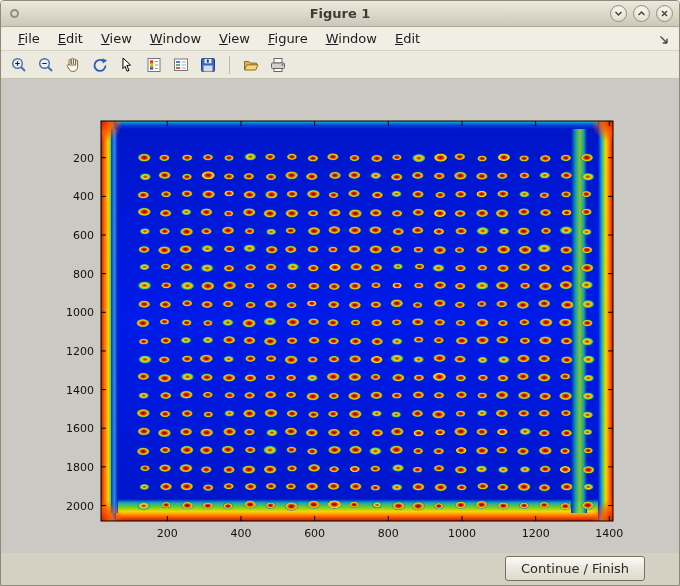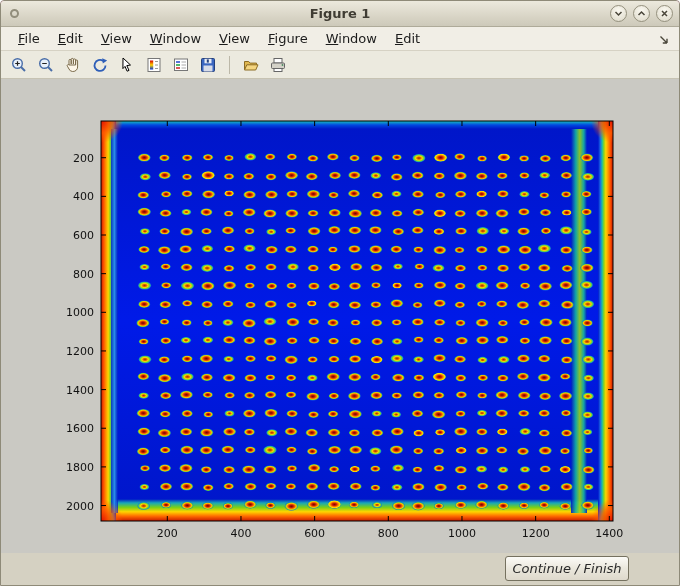--- a/index.html
+++ b/index.html
@@ -54,21 +54,21 @@
   .canvas{position:relative;flex:0 0 474px;height:474px;background:#cac9c3;}
   #plot{position:absolute;left:0;top:0;}
   .bottombar{position:relative;flex:1;background:#d5d1c2;}
   .btn{
     position:absolute;top:3px;height:25px;border-radius:3px;
     background:linear-gradient(#fcfbf7,#eae7dc 50%,#ded9cc);
     font-family:"DejaVu Sans","Liberation Sans",sans-serif;
     font-size:13px;color:#2a2a2a;cursor:default;
   }
   .retry{left:382px;width:103px;border:1px solid #a25f6e;box-shadow:inset 0 0 0 1px rgba(255,255,255,.55);margin-top:36px;}
-  .cont{left:504px;width:124px;border:1px solid #75715f;font-style:italic;}
+  .cont{left:504px;width:140px;border:1px solid #75715f;}
 </style>
 </head>
 <body>
 
 <div class="window">
 
   <div class="titlebar">
     <span class="win-icon"></span>
     <div class="title">Figure 1</div>
     <div class="controls">

